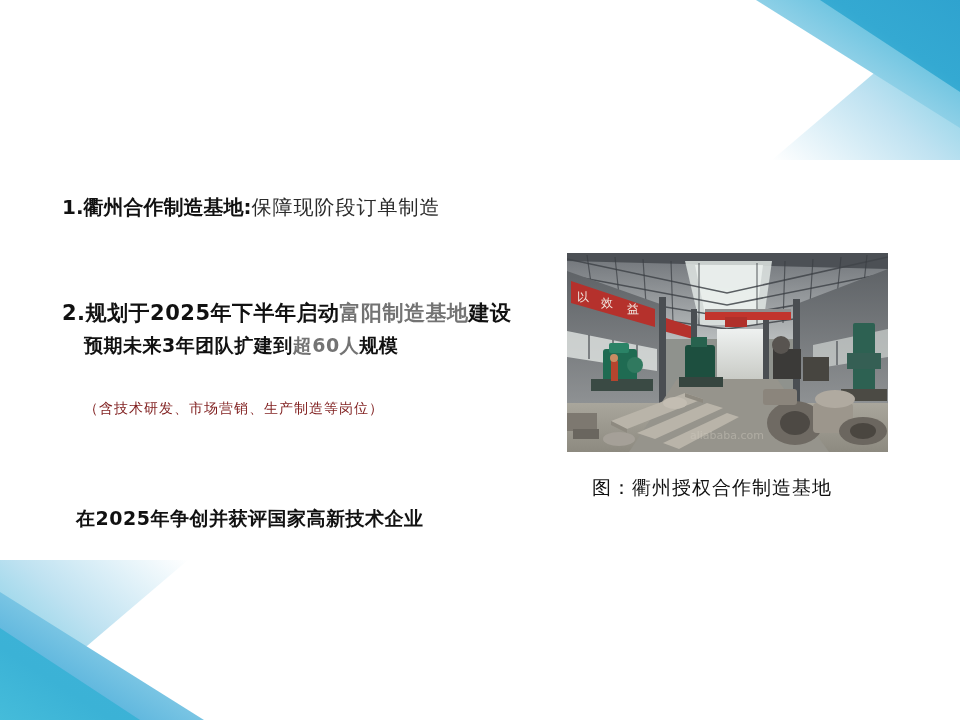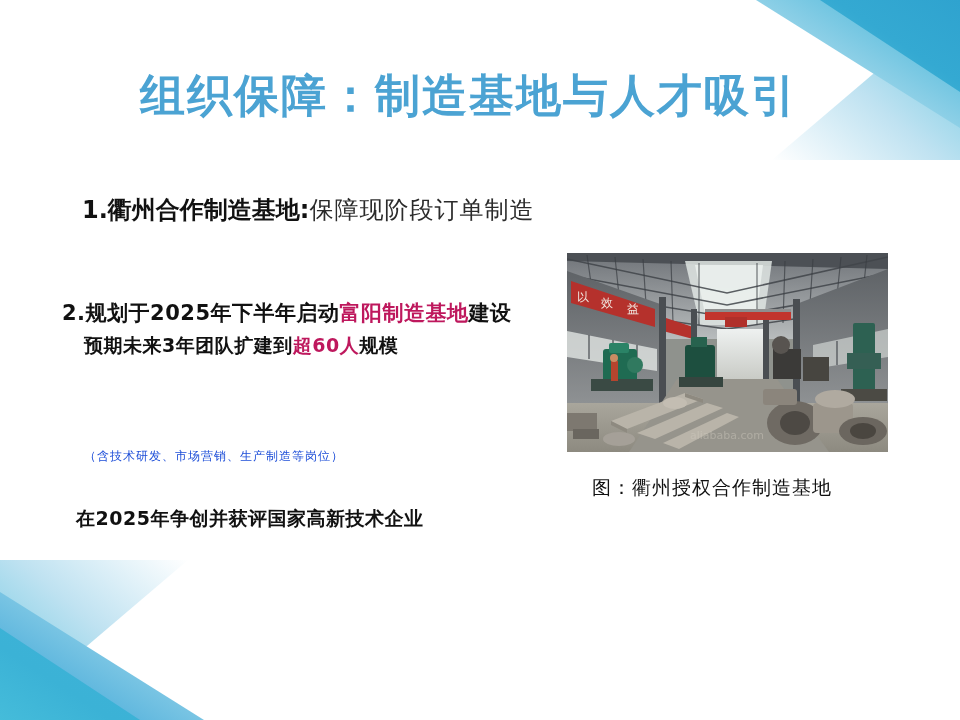--- a/index.html
+++ b/index.html
@@ -62,22 +62,21 @@
     height: 720px;
   }
   .line {
     position: absolute;
     white-space: nowrap;
     color: #111111;
   }
   .line-1 {
     left: 62px;
     top: 194px;
-    font-size: 24px;
-    margin-left: 20px;
+    font-size: 20px;
   }
   .line-1 .strong {
     font-weight: bold;
     letter-spacing: 0px;
   }
   .line-1 .plain {
     font-weight: normal;
     color: #2b2b2b;
     letter-spacing: 1px;
   }
@@ -91,35 +90,34 @@
   .line-3 {
     left: 84px;
     top: 333px;
     font-size: 19px;
     font-weight: bold;
     letter-spacing: 0.5px;
   }
   .line-4 {
     left: 84px;
     top: 400px;
-    font-size: 12px;
+    font-size: 14px;
     font-weight: normal;
-    color: #1d4ed8;
+    color: #7f1d1d;
     letter-spacing: 1px;
-    margin-top: 48px;
   }
   .line-5 {
     left: 76px;
     top: 506px;
     font-size: 19px;
     font-weight: bold;
     letter-spacing: 0.5px;
   }
   .accent-red {
-    color: #be185d;
+    color: #737373;
   }
 
   
   .photo-frame {
     position: absolute;
     left: 567px;
     top: 253px;
     width: 321px;
     height: 199px;
     overflow: hidden;
@@ -190,21 +188,20 @@
           <stop offset="60%" stop-color="#3bb2d6"></stop>
           <stop offset="100%" stop-color="#45bcda"></stop>
         </linearGradient>
       </defs>
       <polygon points="0,160 0,0 188,0" fill="url(#grBL1)"></polygon>
       <polygon points="0,160 0,32 204,160" fill="url(#grBL2)"></polygon>
       <polygon points="0,160 0,68 140,160" fill="url(#grBL3)"></polygon>
     </svg>
   </div>
 
-  <div class="title">组织保障：制造基地与人才吸引</div>
 
   <div class="body-block">
 
     <div class="line line-1">
       <span class="strong">1.衢州合作制造基地:</span><span class="plain">保障现阶段订单制造</span>
     </div>
 
     <div class="line line-2">
       <span>2.规划于2025年下半年启动</span><span class="accent-red">富阳制造基地</span><span>建设</span>
     </div>

